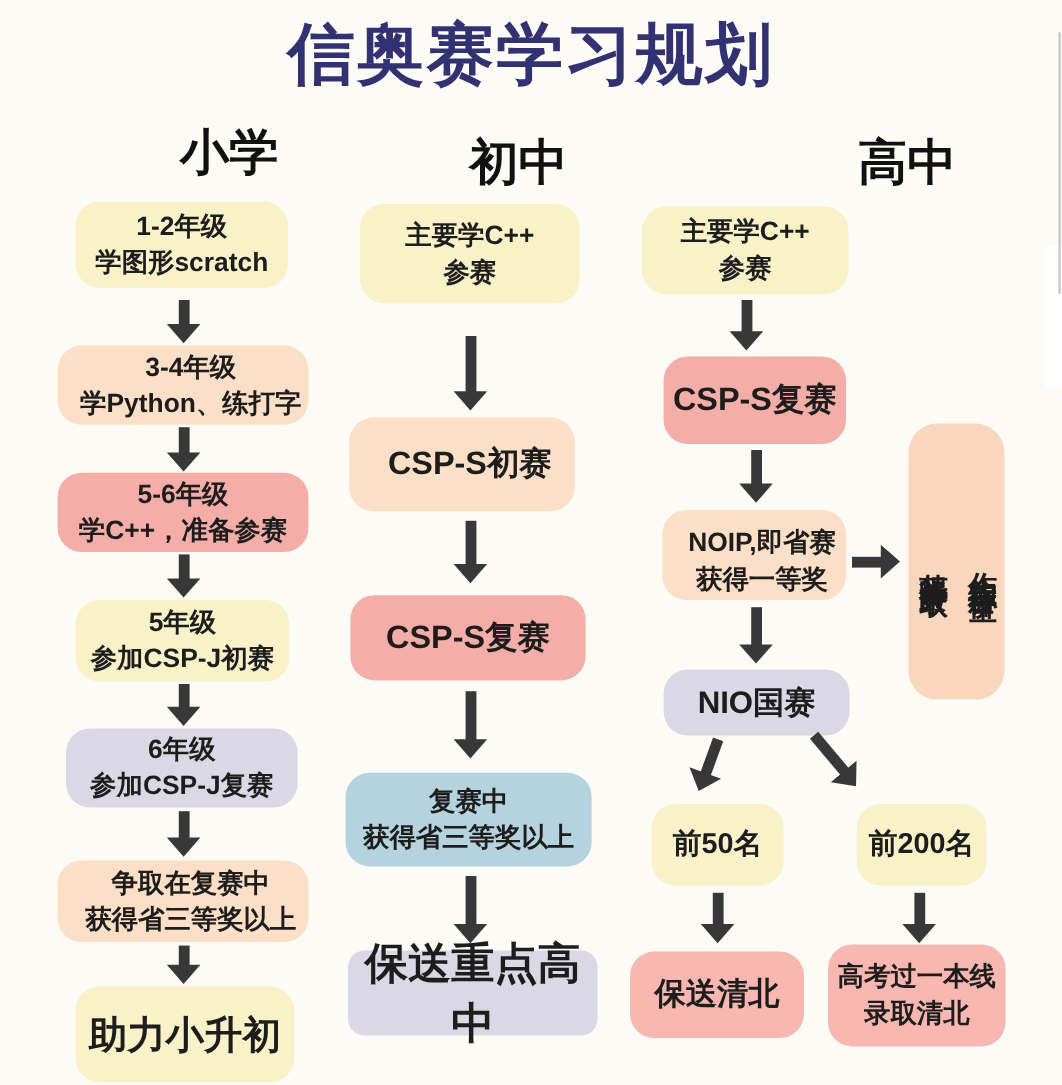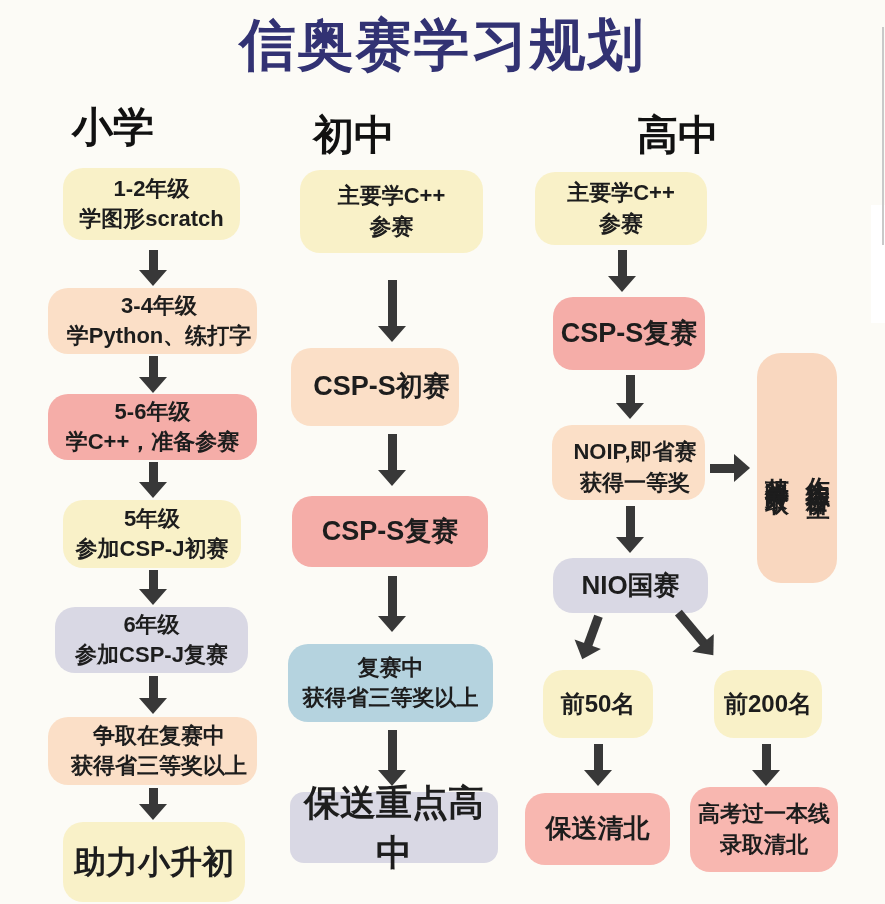--- a/index.html
+++ b/index.html
@@ -5,21 +5,21 @@
   :root{
     --bg:#FCFBF6; --text:#1d1d1d; --title:#323273; --arrow:#383838;
     --yellow:#F9F1C8; --peach:#FBDFC7; --pink:#F5ADA8; --lavender:#D9D8E4;
     --blue:#B5D3DF; --pinklight:#F8B7B0; --peachdeep:#F9D7BF; --edge:#C9C9C9;
   }
   html,body{margin:0;padding:0;}
   body{font-family:"Liberation Sans","DejaVu Sans",sans-serif;background:#e8e8e8;}
   .canvas{position:relative;width:885px;height:904px;background:var(--bg);overflow:hidden;margin:0;}
   .title{position:absolute;top:8px;left:0;width:885px;margin:0;text-align:center;
     font-size:56px;font-weight:800;color:var(--title);letter-spacing:2px;}
-  .col-header{position:absolute;width:160px;text-align:left;font-size:41px;
+  .col-header{position:absolute;width:160px;text-align:right;font-size:41px;
     font-weight:800;color:#111;}
   .box{position:absolute;border-radius:20px;display:flex;flex-direction:column;
     align-items:center;justify-content:center;text-align:center;color:var(--text);
     font-weight:700;font-size:22px;line-height:1.38;padding:2px;box-sizing:border-box;}
   .box.fs24{font-size:24px;} .box.fs26{font-size:26px;} .box.fs27{font-size:27px;}
   .box.fs28{font-size:36px;border-radius:14px;} .box.fs30{font-size:32px;}
   .yellow{background:var(--yellow);} .peach{background:var(--peach);padding-left:15px;}
   .pink{background:var(--pink);} .lavender{background:var(--lavender);}
   .blue{background:var(--blue);} .pinklight{background:var(--pinklight);}
   .peachdeep{background:var(--peachdeep);}
@@ -95,21 +95,21 @@
   <div class="box yellow fs30" style="left:63px;top:822px;width:182px;height:80px;">
     <span>助力小升初</span>
   </div>
 
   <div class="box yellow" style="left:300px;top:170px;width:183px;height:83px;">
     <span>主要学C++</span>
     <span>参赛</span>
   </div>
   <div class="arr" style="left:377px;top:280px;height:62px;"></div>
 
-  <div class="box peach fs27" style="left:291px;top:348px;width:168px;height:78px;">
+  <div class="box peach fs27" style="left:291px;top:348px;width:188px;height:78px;">
     <span>CSP-S初赛</span>
   </div>
   <div class="arr" style="left:377px;top:434px;height:52px;"></div>
 
   <div class="box pink fs27" style="left:292px;top:496px;width:196px;height:71px;">
     <span>CSP-S复赛</span>
   </div>
   <div class="arr" style="left:377px;top:576px;height:56px;"></div>
 
   <div class="box blue" style="left:288px;top:644px;width:205px;height:78px;">

